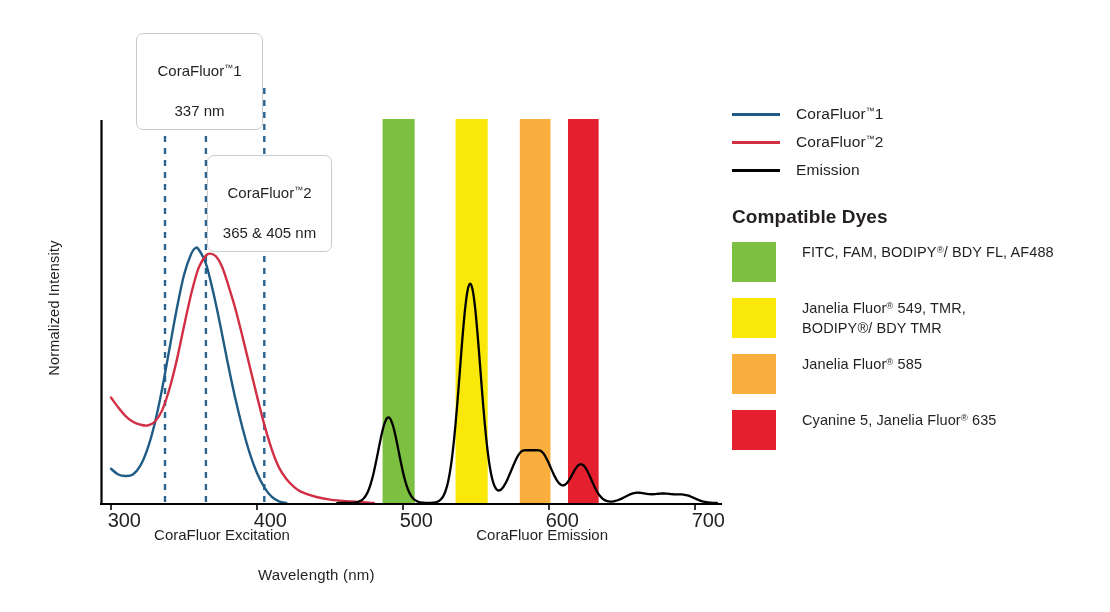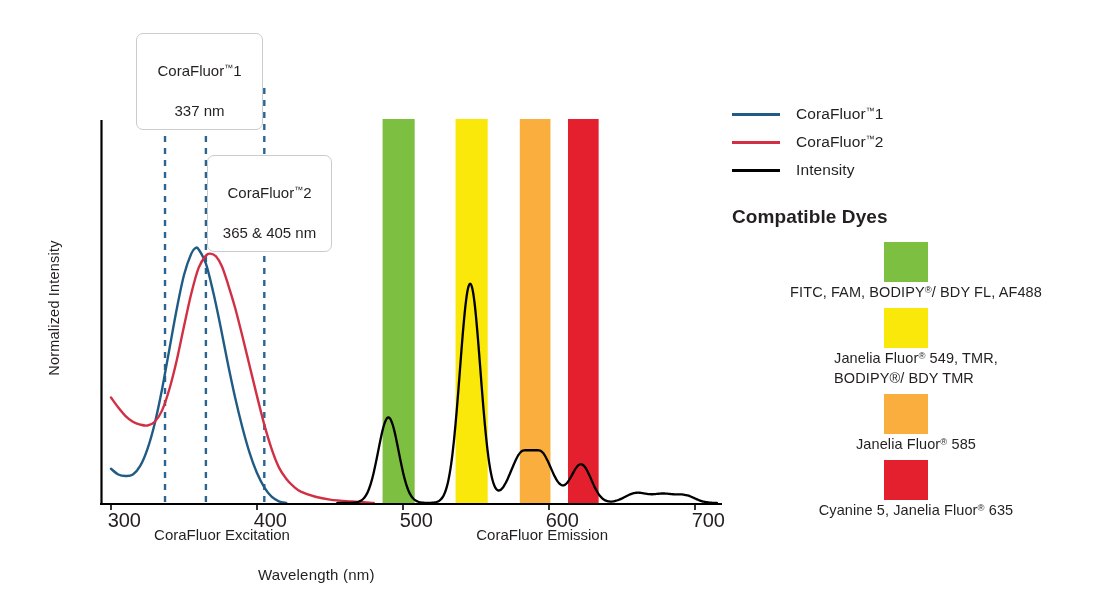--- a/index.html
+++ b/index.html
@@ -64,24 +64,22 @@
   
   .dyes-title {
     font-size: 19px;
     font-weight: bold;
     color: #231f20;
     margin: 0 0 14px 6px;
     letter-spacing: .1px;
   }
   .dye-row {
     display: flex;
-    align-items: center;
     min-height: 50px;
     margin-bottom: 6px;
-    flex-direction: column;
   }
   .dye-swatch {
     width: 44px;
     height: 40px;
     margin-left: 6px;
     margin-right: 26px;
     flex: 0 0 auto;
   }
   .dye-label {
     font-size: 14.5px;
@@ -216,21 +214,21 @@
         <div class="spec-row">
           <span class="spec-swatch" style="border-top-color: rgb(31, 91, 133);"></span>
           <span class="spec-label"><span>CoraFluor</span><sup>™</sup><span>1</span></span>
         </div>
         <div class="spec-row">
           <span class="spec-swatch" style="border-top-color: rgb(210, 47, 69);"></span>
           <span class="spec-label"><span>CoraFluor</span><sup>™</sup><span>2</span></span>
         </div>
         <div class="spec-row">
           <span class="spec-swatch" style="border-top-color: rgb(0, 0, 0);"></span>
-          <span class="spec-label">Intensity</span>
+          <span class="spec-label">Emission</span>
         </div>
       </div>
     <div class="dyes-title">Compatible Dyes</div>
     <div id="dye-list">
         <div class="dye-row">
           <span class="dye-swatch" style="background: rgb(125, 191, 65);"></span>
           <span class="dye-label"><span>FITC, FAM, BODIPY</span><sup>®</sup><span>/ BDY FL, AF488</span></span>
         </div>
         <div class="dye-row">
           <span class="dye-swatch" style="background: rgb(250, 232, 10);"></span>

